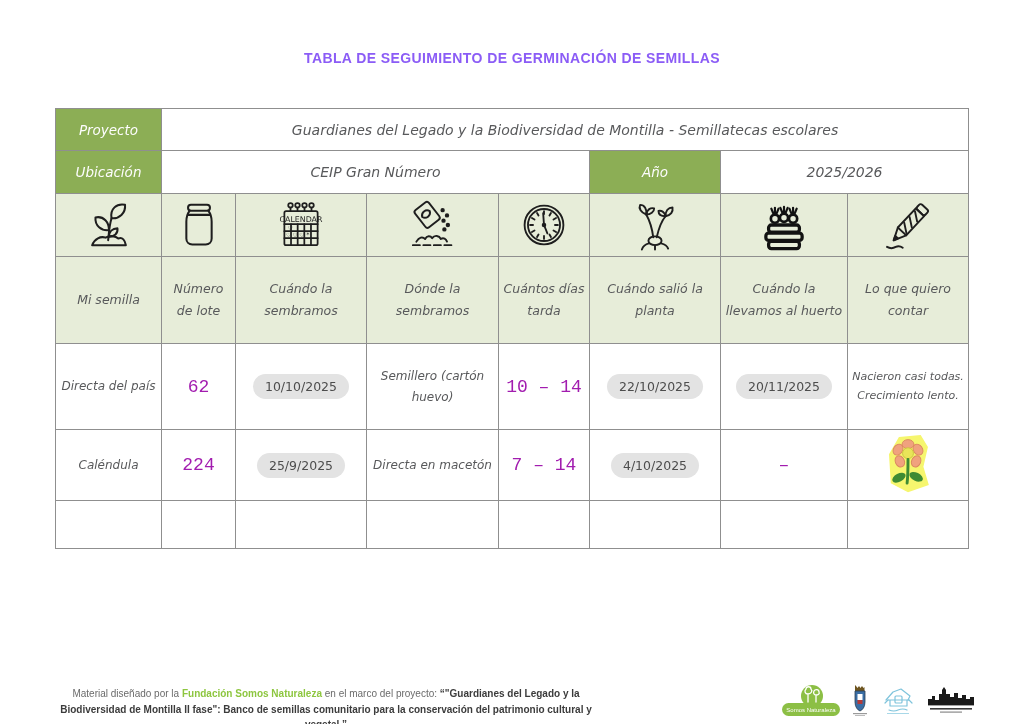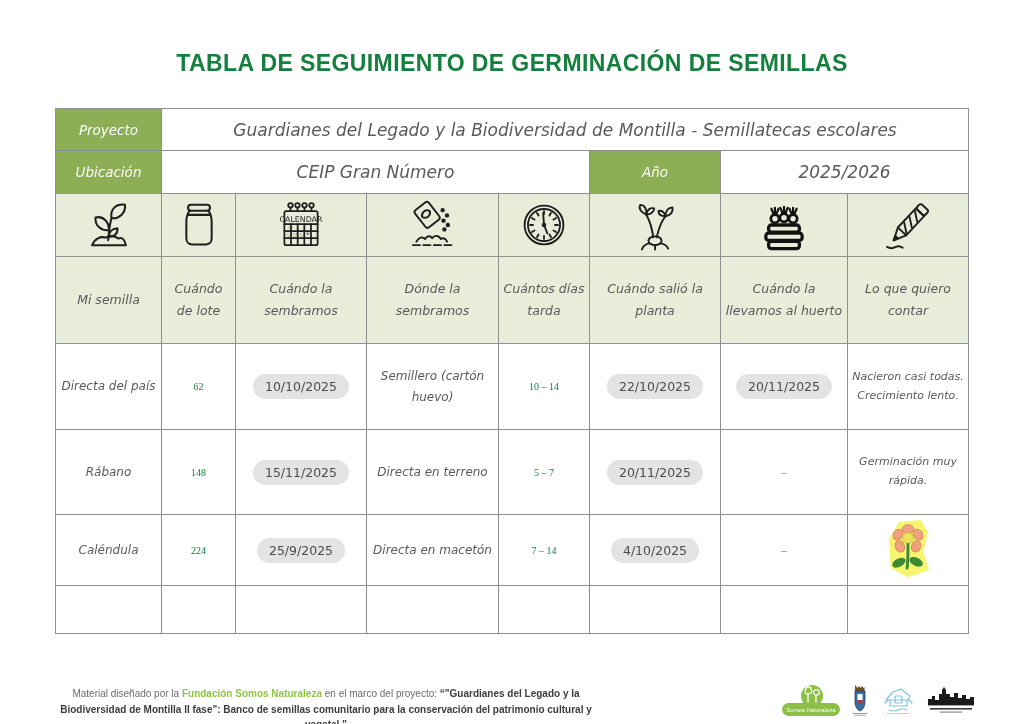--- a/index.html
+++ b/index.html
@@ -2,38 +2,38 @@
 <html><head>
 <meta charset="utf-8">
 <style>
   html,body{margin:0;padding:0;}
   body{
     width:1024px;height:724px;position:relative;background:#ffffff;
     font-family:"Liberation Sans", sans-serif;overflow:hidden;
   }
   .title{
     position:absolute;top:50px;left:0;width:1024px;text-align:center;
-    font-size:23px;font-weight:bold;letter-spacing:.4px;color:#15803d;
+    font-size:14px;font-weight:bold;letter-spacing:.4px;color:#8b5cf6;
   }
   table.sheet{
     position:absolute;left:55px;top:108px;width:913px;
     border-collapse:collapse;table-layout:fixed;
   }
   table.sheet td{
     border:1px solid #8f8f8f;text-align:center;vertical-align:middle;
     padding:2px 4px;overflow:hidden;
   }
   .g{background:#8cae55;color:#fdfdfd;font-style:italic;font-size:13.5px;font-family:"DejaVu Sans",sans-serif;}
   .lt{background:#e7edd9;}
   .hand{font-family:"DejaVu Sans",sans-serif;font-style:italic;color:#58595b;}
-  .proj{font-size:17px;}
+  .proj{font-size:14px;}
   .hdr{font-size:12.5px;line-height:1.8;}
   .celltxt{font-size:12px;line-height:1.7;}
   .note{font-size:11px;line-height:1.7;}
-  .num{font-family:Liberation Serif, serif;font-style:normal;color:#15803d;font-size:10px;}
+  .num{font-family:Liberation Mono, monospace;font-style:normal;color:#a21caf;font-size:18px;}
   .pill{
     display:inline-block;background:#e3e3e3;border-radius:14px;
     padding:5px 12px;font-family:"DejaVu Sans",sans-serif;font-style:normal;
     color:#4d4d4d;font-size:12.5px;white-space:nowrap;text-align:center;
   }
   .icon svg{display:block;margin:0 auto;}
   .footer-text{
     position:absolute;left:58px;top:686px;width:536px;text-align:center;
     font-size:10px;line-height:1.55;color:#6b6b6b;
   }
@@ -194,50 +194,40 @@
           <path d="M25.5 42 L32 56 L38.5 42"></path>
           <path d="M29.8 51 L32 56 L34.2 51 Z" fill="#1e1e1e"></path>
         </g>
         <path d="M8 57 q5 3 10 0 q4 -2 8 1"></path>
       </svg>
     </td>
   </tr>
 
   <tr style="height:87px">
     <td class="lt hand hdr">Mi semilla</td>
-    <td class="lt hand hdr">Cuándo de lote</td>
+    <td class="lt hand hdr">Número de lote</td>
     <td class="lt hand hdr">Cuándo la sembramos</td>
     <td class="lt hand hdr">Dónde la sembramos</td>
     <td class="lt hand hdr">Cuántos días tarda</td>
     <td class="lt hand hdr">Cuándo salió la planta</td>
     <td class="lt hand hdr">Cuándo la llevamos al huerto</td>
     <td class="lt hand hdr">Lo que quiero contar</td>
   </tr>
 
   <tr style="height:86px">
     <td class="hand celltxt">Directa del país</td>
     <td class="num">62</td>
     <td><span class="pill">10/10/2025</span></td>
     <td class="hand celltxt">Semillero (cartón huevo)</td>
     <td class="num">10 – 14</td>
     <td><span class="pill">22/10/2025</span></td>
     <td><span class="pill">20/11/2025</span></td>
     <td class="hand note">Nacieron casi todas. Crecimiento lento.</td>
   </tr>
 
-  <tr style="height:85px">
-    <td class="hand celltxt">Rábano</td>
-    <td class="num">148</td>
-    <td><span class="pill">15/11/2025</span></td>
-    <td class="hand celltxt">Directa en terreno</td>
-    <td class="num">5 – 7</td>
-    <td><span class="pill">20/11/2025</span></td>
-    <td class="num">–</td>
-    <td class="hand note">Germinación muy rápida.</td>
-  </tr>
 
   <tr style="height:71px">
     <td class="hand celltxt">Caléndula</td>
     <td class="num">224</td>
     <td><span class="pill">25/9/2025</span></td>
     <td class="hand celltxt">Directa en macetón</td>
     <td class="num">7 – 14</td>
     <td><span class="pill">4/10/2025</span></td>
     <td class="num">–</td>
     <td>

